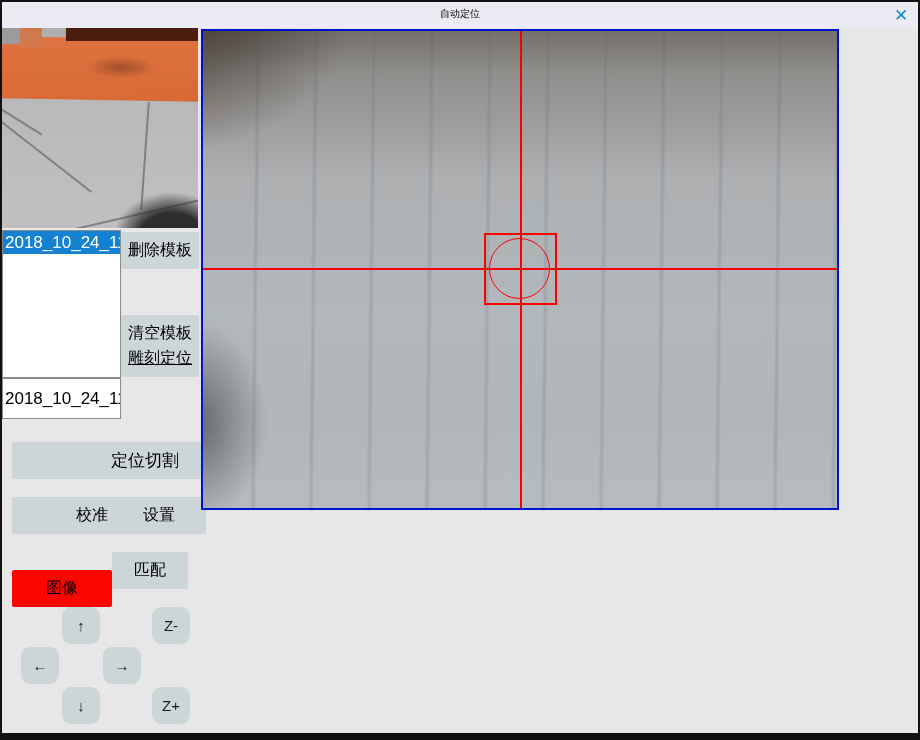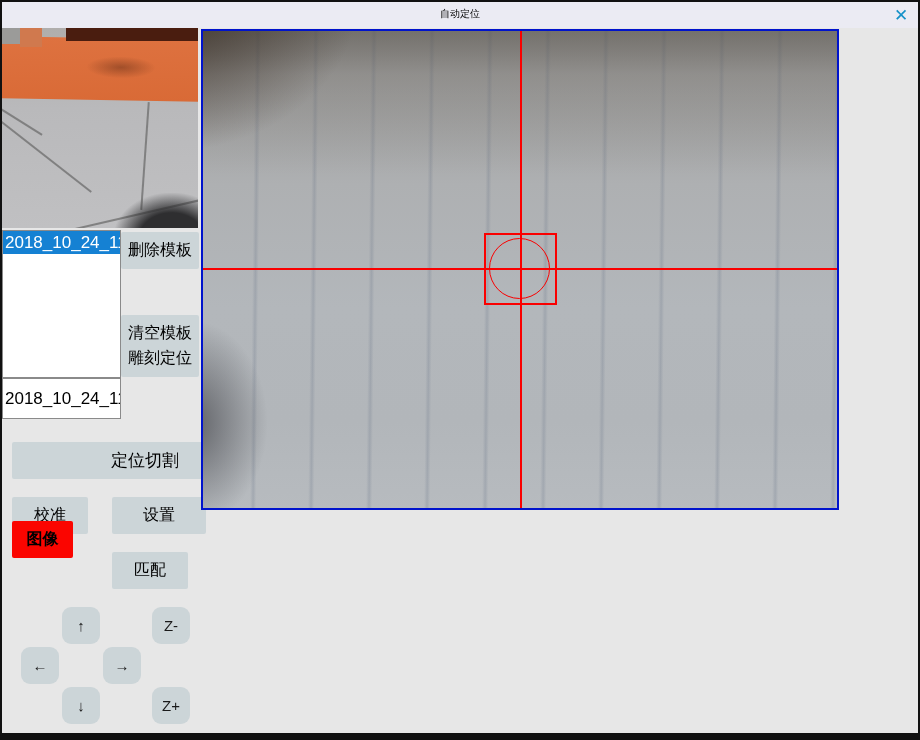--- a/index.html
+++ b/index.html
@@ -75,26 +75,26 @@
     </div>
 
     <div class="listbox">
       <div class="list-item-selected">2018_10_24_11</div>
     </div>
 
     <input class="namefield" type="text" value="2018_10_24_11" style="">
 
     <div class="btn tpl-btn" style="top:230px;">删除模板</div>
     <div class="btn tpl-btn" style="top:284px;margin-top:29px;">清空模板</div>
-    <div class="btn tpl-btn" style="top:338px;">雕刻定位</div>
+    <div class="btn tpl-btn" style="top:338px;text-decoration:underline;">雕刻定位</div>
 
     <div class="btn" style="left:10px;top:440px;width:176px;height:37px;font-size:17px;padding-left:45px;">定位切割</div>
-    <div class="btn" style="left:10px;top:495px;width:76px;height:37px;">校准</div>
+    <div class="btn" style="left:10px;top:495px;width:76px;height:37px;padding-left:42px;">校准</div>
     <div class="btn" style="left:110px;top:495px;width:94px;height:37px;">设置</div>
-    <div class="btn red" style="left:10px;top:519px;width:61px;height:37px;font-weight:bold;">图像</div>
+    <div class="btn red" style="left:10px;top:568px;width:100px;height:37px;">图像</div>
     <div class="btn" style="left:110px;top:550px;width:76px;height:37px;font-family:Liberation Mono, monospace;">匹配</div>
 
     <div class="btn jog" style="left:60px;top:605px;width:38px;height:37px;">↑</div>
     <div class="btn jog" style="left:150px;top:605px;width:38px;height:37px;">Z-</div>
     <div class="btn jog" style="left:19px;top:645px;width:38px;height:37px;">←</div>
     <div class="btn jog" style="left:101px;top:645px;width:38px;height:37px;">→</div>
     <div class="btn jog" style="left:60px;top:685px;width:38px;height:37px;">↓</div>
     <div class="btn jog" style="left:150px;top:685px;width:38px;height:37px;">Z+</div>
 
     <div class="camera">

